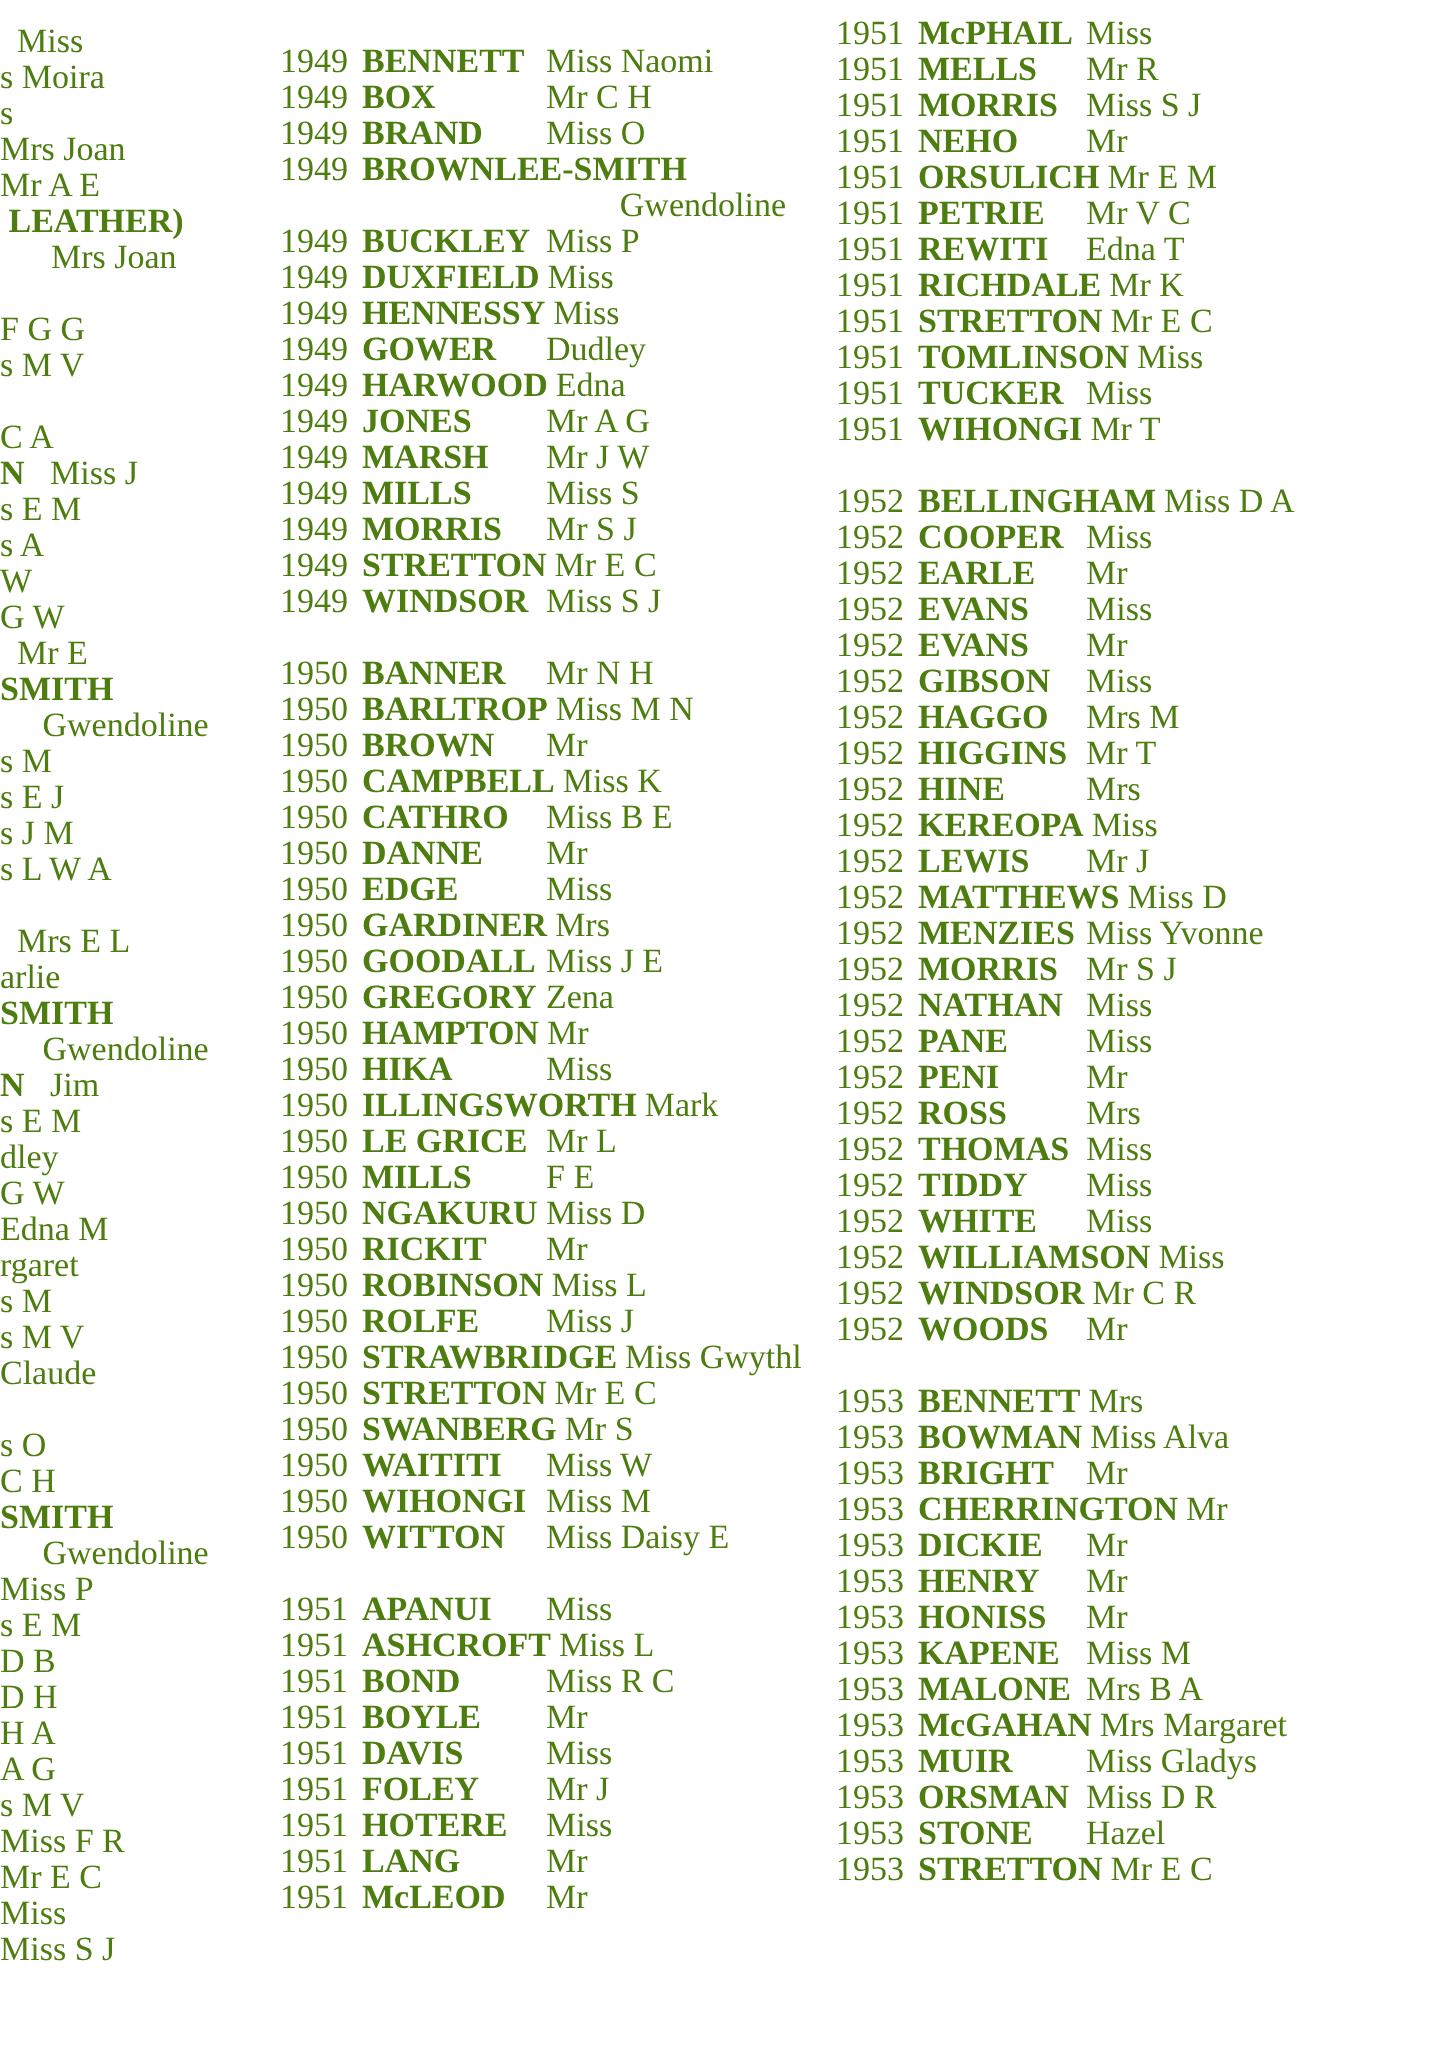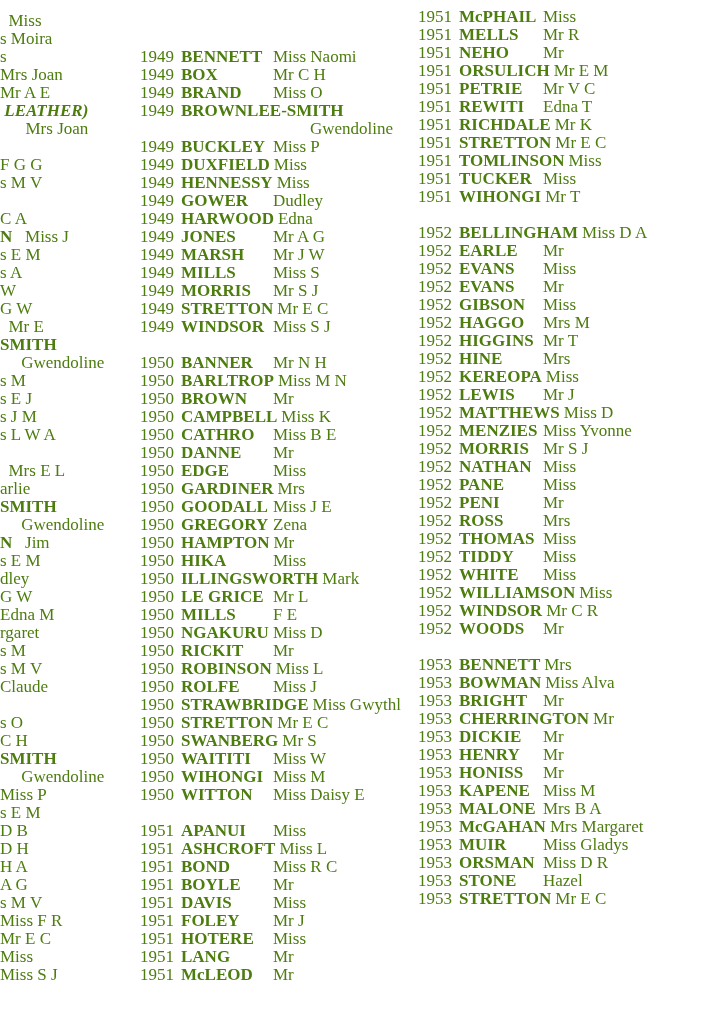--- a/index.html
+++ b/index.html
@@ -10,30 +10,30 @@
     position:relative;
     font-family:"Liberation Serif", serif;
   }
   .page{
     position:absolute;inset:0;
     font-size:17px;
     color:#141414;
   }
   .col{position:absolute}
   #col-left{left:0;top:12px;width:137px;overflow:hidden}
-  #col-mid{left:140px;top:48px;width:279px}
+  #col-mid{left:140px;top:22px;width:279px}
   #col-right{left:418px;top:8px;width:304px}
   .row{height:18px;line-height:18px;white-space:pre}
   .yr{display:inline-block;width:41px}
   .nm{font-weight:bold;display:inline-block;min-width:88px}
   #col-right .nm{min-width:80px}
   .giv{padding-left:4px}
   .cont{text-align:right;padding-right:26px}
   .fb{font-weight:bold}
-  .fi{font-style:italic}
+  .fi{}
 </style>
 </head>
 <body style="background: rgb(255, 255, 255);">
 
 <div class="page" style="color: #4d7c0f;">
   <div class="col" id="col-left">
       <div class="row"><span class="ft">  Miss</span></div>
       <div class="row"><span class="ft">s Moira</span></div>
       <div class="row"><span class="ft">s</span></div>
       <div class="row"><span class="ft">Mrs Joan</span></div>
@@ -138,31 +138,33 @@
       <div class="row"><span class="yr">1951</span><span class="nm">BOYLE</span><span class="giv">Mr</span></div>
       <div class="row"><span class="yr">1951</span><span class="nm">DAVIS</span><span class="giv">Miss</span></div>
       <div class="row"><span class="yr">1951</span><span class="nm">FOLEY</span><span class="giv">Mr J</span></div>
       <div class="row"><span class="yr">1951</span><span class="nm">HOTERE</span><span class="giv">Miss</span></div>
       <div class="row"><span class="yr">1951</span><span class="nm">LANG</span><span class="giv">Mr</span></div>
       <div class="row"><span class="yr">1951</span><span class="nm">McLEOD</span><span class="giv">Mr</span></div>
     </div>
   <div class="col" id="col-right">
       <div class="row"><span class="yr">1951</span><span class="nm">McPHAIL</span><span class="giv">Miss</span></div>
       <div class="row"><span class="yr">1951</span><span class="nm">MELLS</span><span class="giv">Mr R</span></div>
+      <div class="row"><span class="yr">1951</span><span class="nm">MORRIS</span><span class="giv">Miss S J</span></div>
       <div class="row"><span class="yr">1951</span><span class="nm">NEHO</span><span class="giv">Mr</span></div>
       <div class="row"><span class="yr">1951</span><span class="nm">ORSULICH</span><span class="giv">Mr E M</span></div>
       <div class="row"><span class="yr">1951</span><span class="nm">PETRIE</span><span class="giv">Mr V C</span></div>
       <div class="row"><span class="yr">1951</span><span class="nm">REWITI</span><span class="giv">Edna T</span></div>
       <div class="row"><span class="yr">1951</span><span class="nm">RICHDALE</span><span class="giv">Mr K</span></div>
       <div class="row"><span class="yr">1951</span><span class="nm">STRETTON</span><span class="giv">Mr E C</span></div>
       <div class="row"><span class="yr">1951</span><span class="nm">TOMLINSON</span><span class="giv">Miss</span></div>
       <div class="row"><span class="yr">1951</span><span class="nm">TUCKER</span><span class="giv">Miss</span></div>
       <div class="row"><span class="yr">1951</span><span class="nm">WIHONGI</span><span class="giv">Mr T</span></div>
       <div class="row"></div>
       <div class="row"><span class="yr">1952</span><span class="nm">BELLINGHAM</span><span class="giv">Miss D A</span></div>
+      <div class="row"><span class="yr">1952</span><span class="nm">COOPER</span><span class="giv">Miss</span></div>
       <div class="row"><span class="yr">1952</span><span class="nm">EARLE</span><span class="giv">Mr</span></div>
       <div class="row"><span class="yr">1952</span><span class="nm">EVANS</span><span class="giv">Miss</span></div>
       <div class="row"><span class="yr">1952</span><span class="nm">EVANS</span><span class="giv">Mr</span></div>
       <div class="row"><span class="yr">1952</span><span class="nm">GIBSON</span><span class="giv">Miss</span></div>
       <div class="row"><span class="yr">1952</span><span class="nm">HAGGO</span><span class="giv">Mrs M</span></div>
       <div class="row"><span class="yr">1952</span><span class="nm">HIGGINS</span><span class="giv">Mr T</span></div>
       <div class="row"><span class="yr">1952</span><span class="nm">HINE</span><span class="giv">Mrs</span></div>
       <div class="row"><span class="yr">1952</span><span class="nm">KEREOPA</span><span class="giv">Miss</span></div>
       <div class="row"><span class="yr">1952</span><span class="nm">LEWIS</span><span class="giv">Mr J</span></div>
       <div class="row"><span class="yr">1952</span><span class="nm">MATTHEWS</span><span class="giv">Miss D</span></div>

